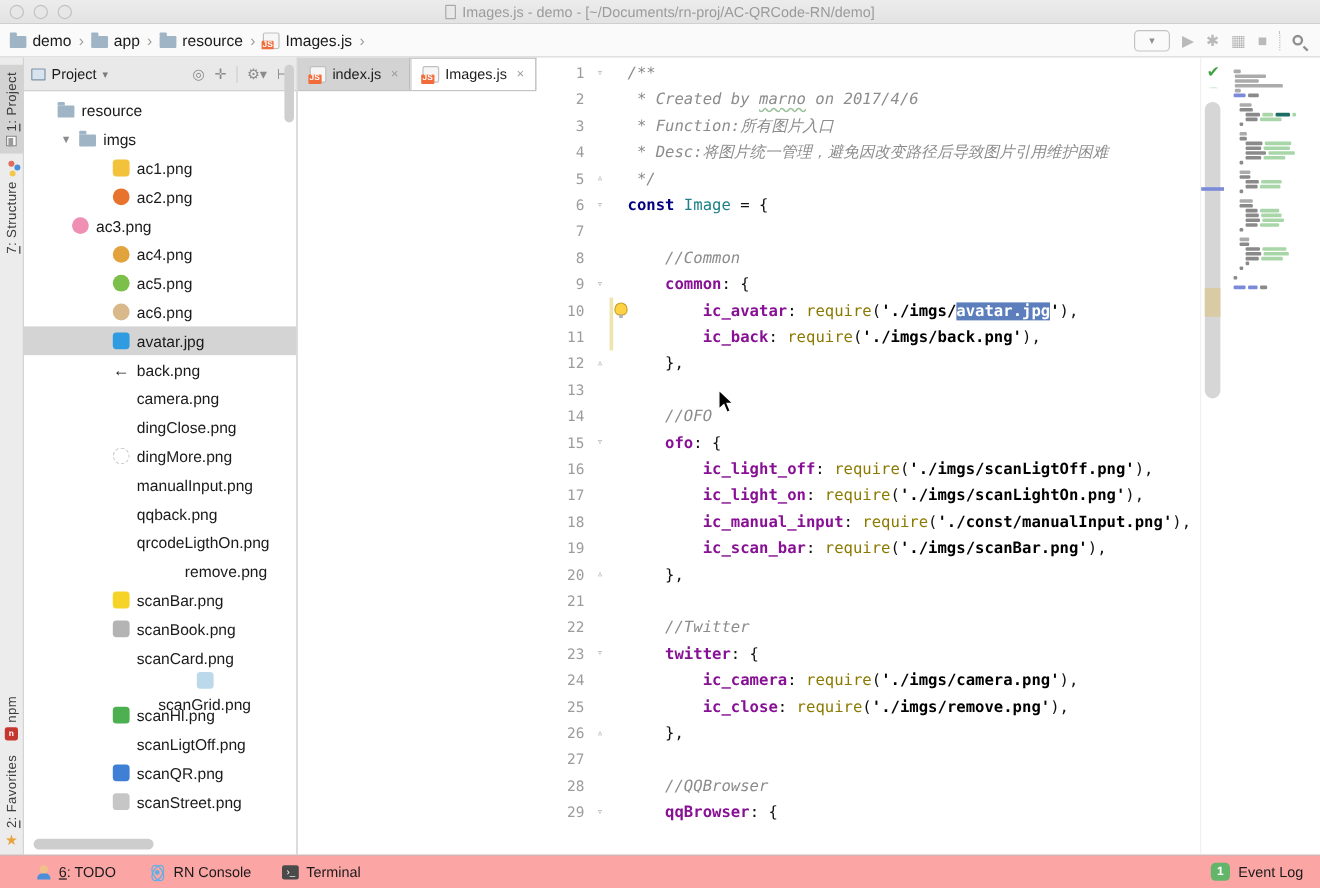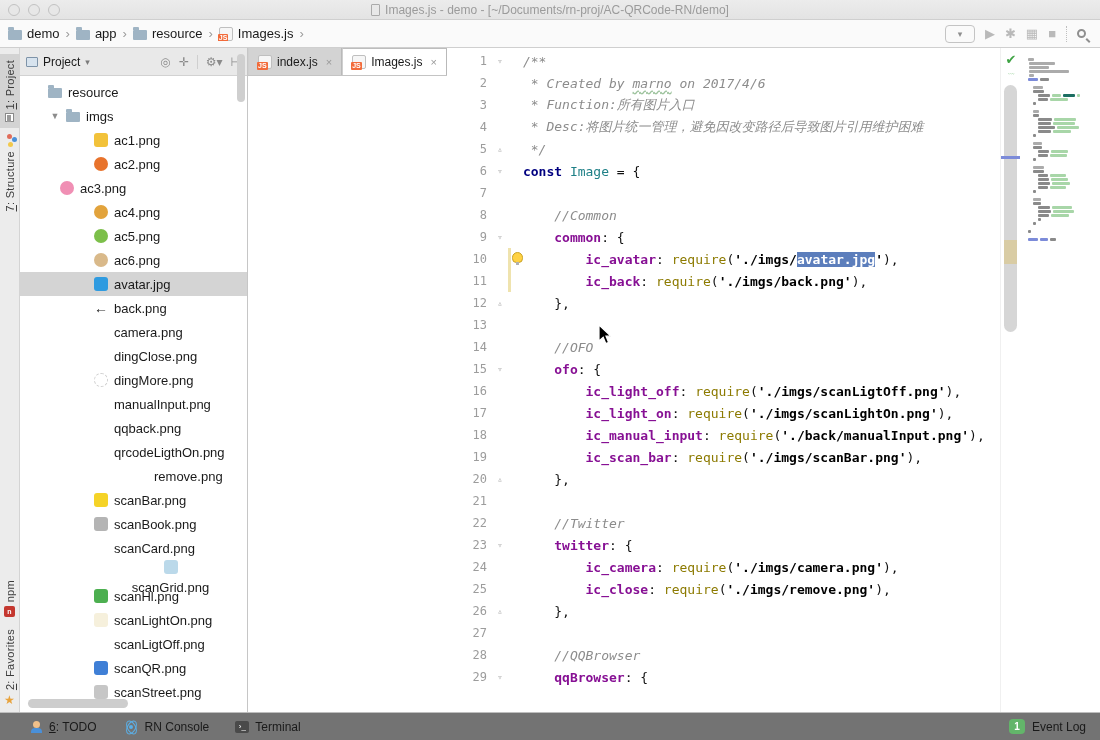--- a/index.html
+++ b/index.html
@@ -101,21 +101,21 @@
   .inspect-ok { position:absolute; top:6px; left:2px; color:#3FA344; font-size:13px; line-height:12px; text-align:center; width:16px; }
   .inspect-ok small { display:block; font-size:7px; color:#54B05A; letter-spacing:-1px; }
   .scroll-thumb { position:absolute; left:3px; width:13px; border-radius:7px; background:#D6D6D6; }
   .mark-blue { position:absolute; left:0; width:100%; height:3px; background:#7C8BD9; }
   .mark-tan { position:absolute; left:3px; width:13px; background:#D9CCA4; }
   .minimap { width:80px; padding:10px 4px 0 8px; flex:0 0 auto; }
   .mm-row { height:3px; margin-bottom:1px; display:flex; gap:2px; }
   .mm-seg { height:3px; border-radius:1px; }
 
   
-  .statusbar { height:28px; background:#737373; border-top:1px solid #BEBEBE; display:flex; align-items:center; padding:0 14px 0 30px; font-size:12px; gap:26px; }
+  .statusbar { height:28px; background:#fca5a5; border-top:1px solid #BEBEBE; display:flex; align-items:center; padding:0 14px 0 30px; font-size:12px; gap:26px; }
   .status-item { display:flex; align-items:center; gap:6px; cursor:default; }
   .status-item u { text-decoration:underline; }
   .todo-icon { width:13px; height:13px; position:relative; }
   .todo-icon::before { content:""; position:absolute; left:3px; top:1px; width:7px; height:7px; border-radius:50%; background:#F0C08A; }
   .todo-icon::after { content:""; position:absolute; left:1px; bottom:0; width:11px; height:5px; border-radius:4px 4px 0 0; background:#4A90D9; }
   .react-icon { position:relative; width:16px; height:16px; }
   .react-icon::before, .react-icon::after { content:""; position:absolute; left:1px; top:4px; width:13px; height:7px; border:1px solid #5BB0E8; border-radius:50%; }
   .react-icon::before { transform:rotate(60deg); }
   .react-icon::after { transform:rotate(-60deg); }
   .react-dot { position:absolute; left:6px; top:6px; width:4px; height:4px; border-radius:50%; background:#5BB0E8; }
@@ -294,24 +294,20 @@
         </div>
         <div class="tree-row" style="padding-left: 74px; flex-direction: column;">
           <span class="thumb" style="background: rgb(187, 217, 234);"></span>
           <span>scanGrid.png</span>
         </div>
         <div class="tree-row" style="padding-left: 74px;">
           <span class="thumb" style="background: rgb(76, 175, 80);"></span>
           <span>scanHl.png</span>
         </div>
         <div class="tree-row" style="padding-left: 74px;">
-          <span class="thumb" style="background: rgb(246, 240, 220);"></span>
-          <span>scanLightOn.png</span>
-        </div>
-        <div class="tree-row" style="padding-left: 74px;">
           <span class="thumb none"></span>
           <span>scanLigtOff.png</span>
         </div>
         <div class="tree-row" style="padding-left: 74px;">
           <span class="thumb" style="background: rgb(63, 127, 214);"></span>
           <span>scanQR.png</span>
         </div>
         <div class="tree-row" style="padding-left: 74px;">
           <span class="thumb" style="background: rgb(198, 198, 198);"></span>
           <span>scanStreet.png</span>
@@ -440,21 +436,21 @@
           <div class="line">
             <span class="num">17</span>
             <span class="fold"></span>
             <span class="markcol"></span>
             <span class="codetext"><span class="pl">        </span><span class="key">ic_light_on</span><span class="pl">: </span><span class="fn">require</span><span class="pl">(</span><span class="str">'./imgs/scanLightOn.png'</span><span class="pl">),</span></span>
           </div>
           <div class="line">
             <span class="num">18</span>
             <span class="fold"></span>
             <span class="markcol"></span>
-            <span class="codetext"><span class="pl">        </span><span class="key">ic_manual_input</span><span class="pl">: </span><span class="fn">require</span><span class="pl">(</span><span class="str">'./back/manualInput.png'</span><span class="pl">),</span></span>
+            <span class="codetext"><span class="pl">        </span><span class="key">ic_manual_input</span><span class="pl">: </span><span class="fn">require</span><span class="pl">(</span><span class="str">'./const/manualInput.png'</span><span class="pl">),</span></span>
           </div>
           <div class="line">
             <span class="num">19</span>
             <span class="fold"></span>
             <span class="markcol"></span>
             <span class="codetext"><span class="pl">        </span><span class="key">ic_scan_bar</span><span class="pl">: </span><span class="fn">require</span><span class="pl">(</span><span class="str">'./imgs/scanBar.png'</span><span class="pl">),</span></span>
           </div>
           <div class="line">
             <span class="num">20</span>
             <span class="fold">▵</span>

